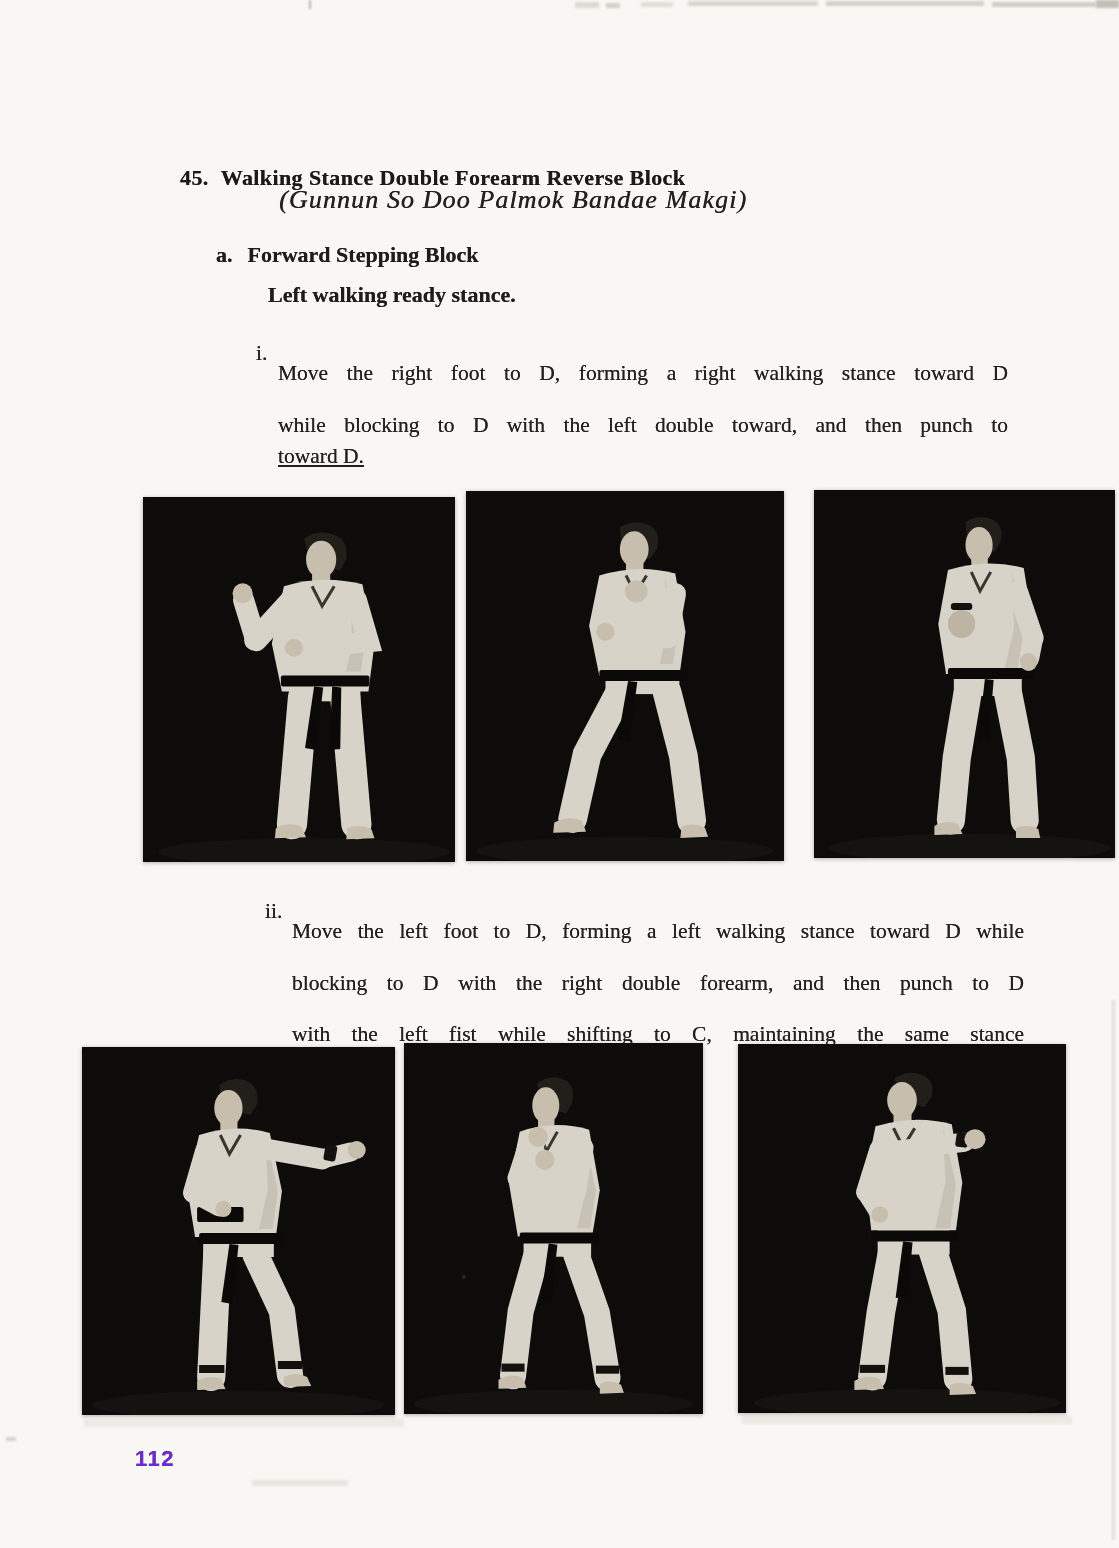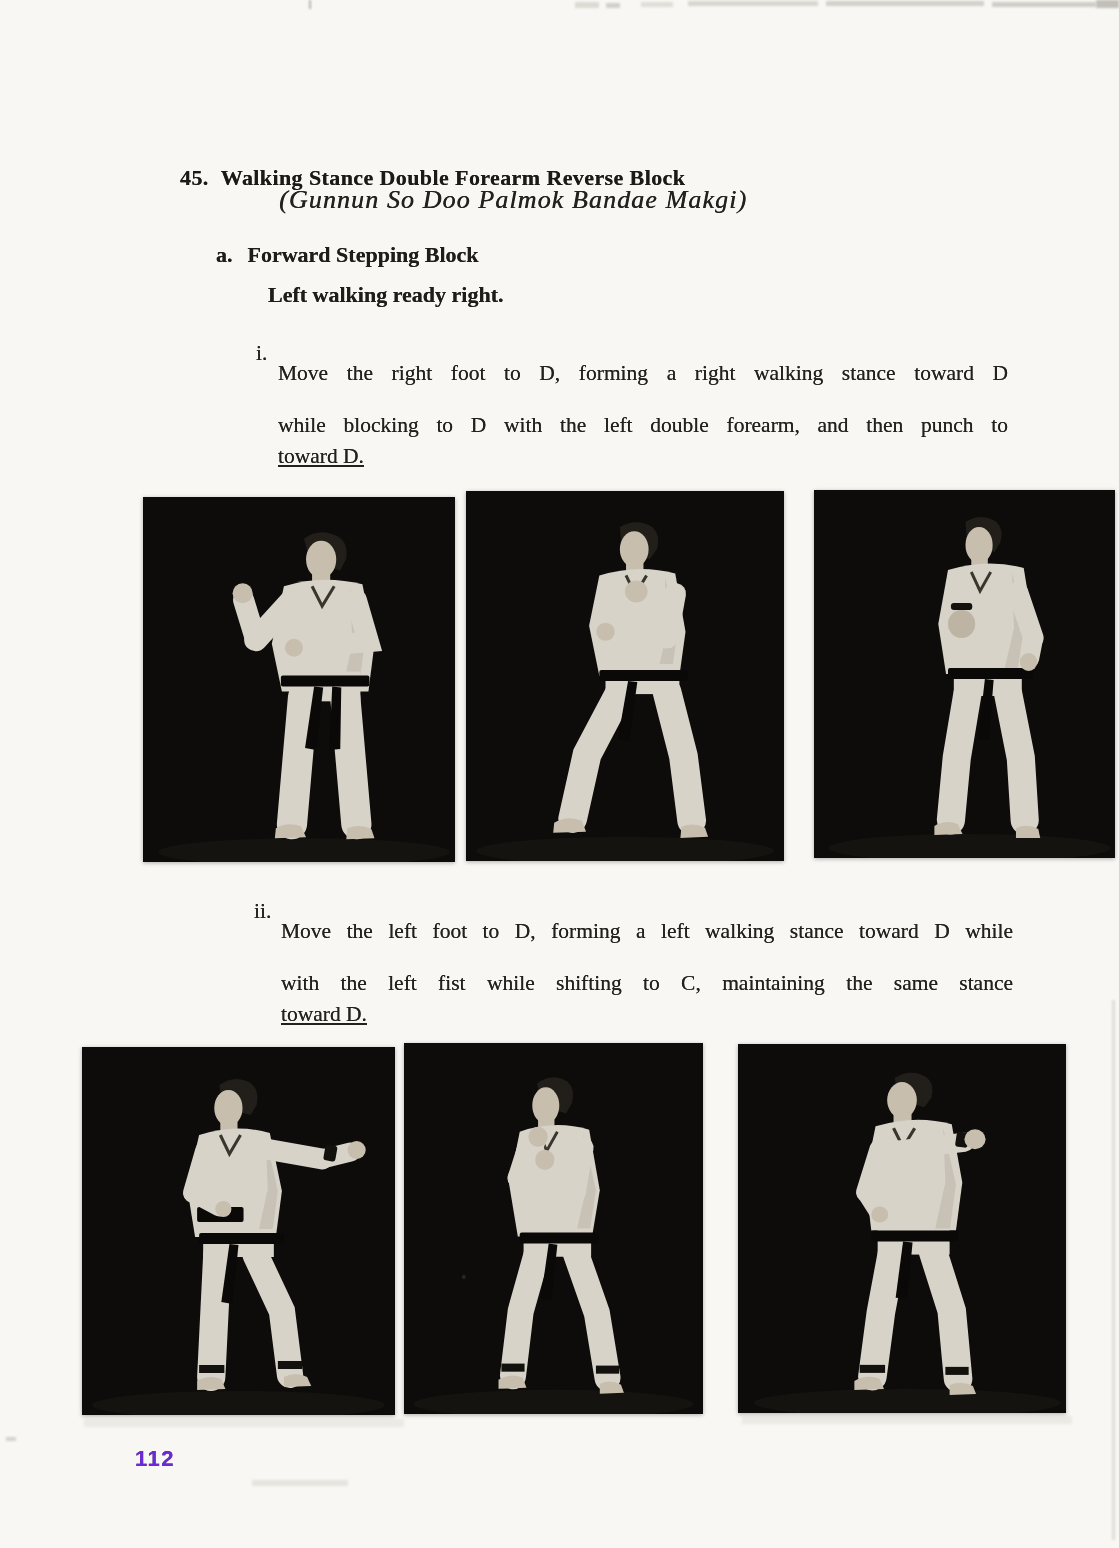--- a/index.html
+++ b/index.html
@@ -40,21 +40,21 @@
   }
 
   
   .step{
     position:absolute;
     font-size:21.5px;line-height:31.5px;color:#23211e;
   }
   .step .marker{position:absolute;top:0;}
   #step-i{left:278px;top:338px;width:730px;}
   #step-i .marker{left:-22px;}
-  #step-ii{left:281px;top:896px;width:732px;}
+  #step-ii{left:292px;top:896px;width:732px;}
   #step-ii .marker{left:-27px;}
   .jl{text-align:justify;text-align-last:justify;margin-top:20px;}
   .jl-last{text-align:justify;text-align-last:left;text-decoration:underline;}
 
   
   .photo{
     position:absolute;background:#0d0c0b;
     box-shadow:0 1px 4px rgba(88,83,75,.45);
   }
   .photo svg{display:block;width:100%;height:100%;}
@@ -95,26 +95,26 @@
   <div class="artifact" style="left:1112px;top:1000px;width:3px;height:540px;background:#e0ded8;"></div>
   <div class="artifact" style="left:6px;top:1437px;width:10px;height:4px;background:#d6d4cd;"></div>
   <div class="artifact" style="left:252px;top:1480px;width:96px;height:6px;background:#e6e4dd;"></div>
   <div class="artifact" style="left:84px;top:1419px;width:320px;height:8px;background:#eceae4;"></div>
   <div class="artifact" style="left:742px;top:1416px;width:330px;height:8px;background:#eceae4;"></div>
 
   <h1 class="title scan-text"><span class="num">45.</span><span>Walking Stance Double Forearm Reverse Block</span></h1>
   <div class="subtitle">(Gunnun So Doo Palmok Bandae Makgi)</div>
 
   <div class="section-head scan-text"><span class="lab">a.</span><span>Forward Stepping Block</span></div>
-  <div class="ready scan-text">Left walking ready right.</div>
+  <div class="ready scan-text">Left walking ready stance.</div>
 
   <div class="step scan-text" id="step-i">
     <span class="marker">i.</span>
     <div class="jl">Move the right foot to D, forming a right walking stance toward D</div>
-    <div class="jl">while blocking to D with the left double forearm, and then punch to</div>
+    <div class="jl">while blocking to D with the left double toward, and then punch to</div>
     <div class="jl-last">toward D.</div>
   </div>
 
   <div class="photo" style="left:143px;top:497px;width:312px;height:365px;">
     <svg viewBox="0 0 310 368" preserveAspectRatio="none">
       <rect width="310" height="368" fill="#0d0c0b"></rect>
       <ellipse class="glow" cx="160" cy="358" rx="145" ry="14"></ellipse>
       <path class="hair" d="M160 42q16-12 34-2q10 6 8 22l-6 12l-30-8z"></path>
       <ellipse class="skin" cx="177" cy="63" rx="15" ry="19"></ellipse>
       <rect class="skin" x="168" y="76" width="18" height="14"></rect>
@@ -189,20 +189,21 @@
       <path class="gi" stroke-width="22" d="M152 100L150 120"></path>
       <rect class="cuff" x="141" y="113" width="22" height="7" rx="3"></rect>
       <circle class="skin" cx="152" cy="134" r="14"></circle>
       <circle cx="152" cy="134" r="14" fill="#a99f8e" opacity=".3"></circle>
     </svg>
   </div>
 
   <div class="step scan-text" id="step-ii">
     <span class="marker">ii.</span>
     <div class="jl">Move the left foot to D, forming a left walking stance toward D while</div>
+    <div class="jl">blocking to D with the right double forearm, and then punch to D</div>
     <div class="jl">with the left fist while shifting to C, maintaining the same stance</div>
     <div class="jl-last">toward D.</div>
   </div>
 
   <div class="photo" style="left:82px;top:1047px;width:313px;height:368px;">
     <svg viewBox="0 0 310 368" preserveAspectRatio="none">
       <rect width="310" height="368" fill="#0d0c0b"></rect>
       <ellipse class="glow" cx="155" cy="358" rx="145" ry="14"></ellipse>
       <path class="hair" d="M136 38q15-11 31-2q9 7 6 22l-6 10l-27-7z"></path>
       <ellipse class="skin" cx="145" cy="61" rx="14" ry="18"></ellipse>

